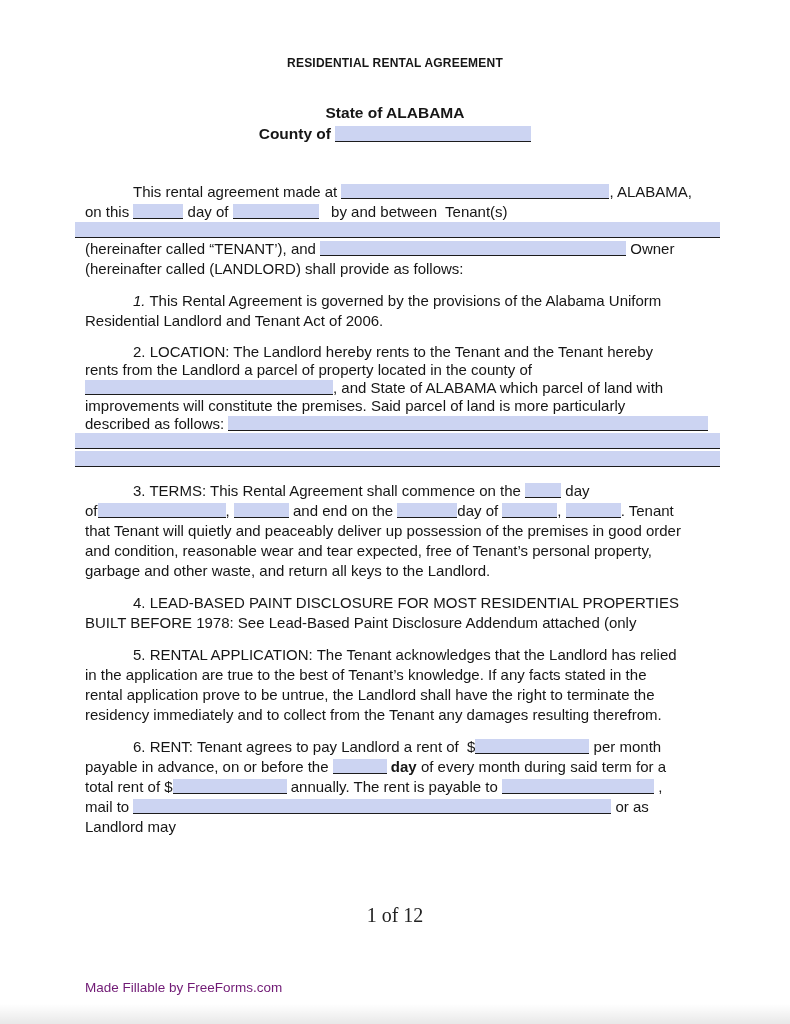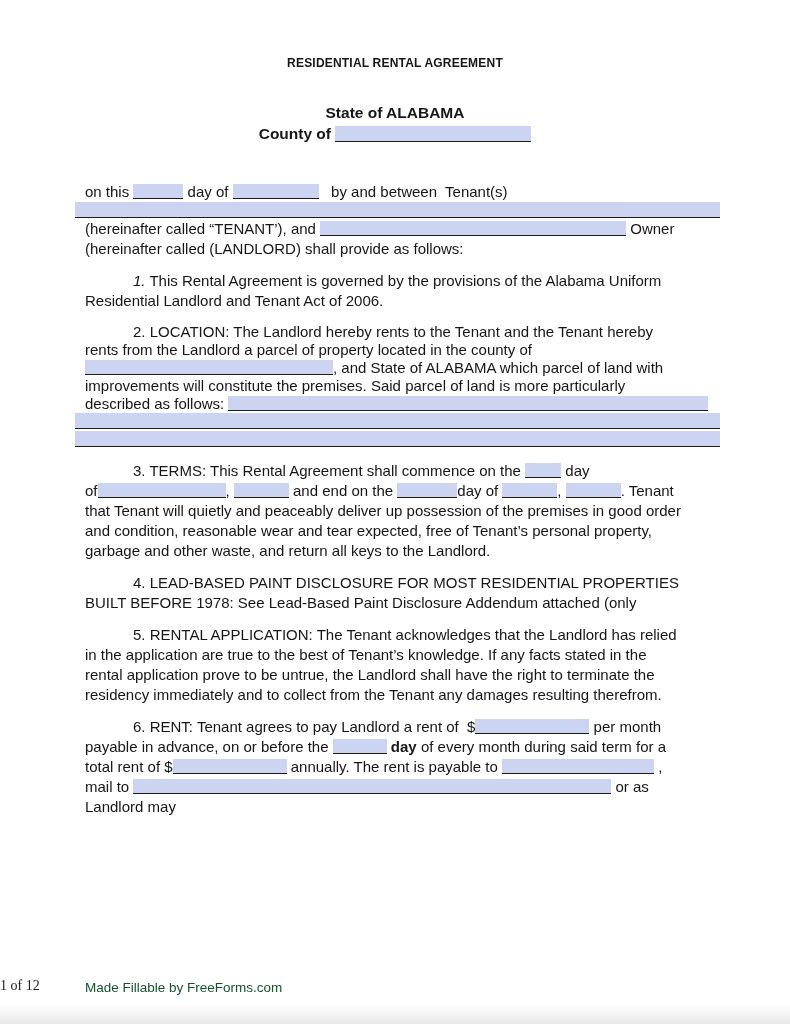--- a/index.html
+++ b/index.html
@@ -21,40 +21,41 @@
   .b{font-weight:700;}
   .i{font-style:italic;}
   .blank{
     display:inline-block;height:14px;vertical-align:-2px;
     background:var(--blank-fill,#ccd4f2);
     border-bottom:1.6px solid var(--rule,#1c1c1c);
   }
   .line.bleed .blank{height:15px;}
   .county-line .blank{height:15px;vertical-align:-3px;}
   .page-number{
-    position:absolute;top:978px;left:0;width:100%;
-    font-family:"Liberation Serif","DejaVu Serif",serif;font-size:14px;color:#222;
+    position:absolute;top:904px;left:0;width:100%;text-align:center;
+    font-family:"Liberation Serif","DejaVu Serif",serif;font-size:20px;color:#222;
   }
-  .credit{position:absolute;top:980px;left:85px;font-size:13.5px;color:#14532d;}
+  .credit{position:absolute;top:980px;left:85px;font-size:13.5px;color:#701a75;}
   .bottom-shade{
     position:absolute;left:0;right:0;bottom:0;height:20px;pointer-events:none;
     background:linear-gradient(180deg,rgba(0,0,0,0) 0%,rgba(0,0,0,0.09) 100%);
   }
 </style>
 </head>
 <body style="--blank-fill: #ccd4f2; --rule: #1c1c1c;">
 
 <div class="page">
   <h1 class="title">RESIDENTIAL RENTAL AGREEMENT</h1>
 
   <div class="subhead">State of ALABAMA</div>
   <div class="county-line"><span class="b">County of </span><span class="blank" style="width: 196px;"></span></div>
 
   <div class="content">
       <div class="para para-intro">
+        <div class="line indent"><span>This rental agreement made at </span><span class="blank" style="width: 268px;"></span><span>, ALABAMA,</span></div>
         <div class="line"><span>on this </span><span class="blank" style="width: 50px;"></span><span> day of </span><span class="blank" style="width: 86px;"></span><span>   by and between  Tenant(s)</span></div>
         <div class="line bleed"><span class="blank" style="width: 645px;"></span></div>
         <div class="line"><span>(hereinafter called “TENANT’), and </span><span class="blank" style="width: 306px;"></span><span> Owner</span></div>
         <div class="line"><span>(hereinafter called (LANDLORD) shall provide as follows:</span></div>
       </div>
       <div class="para para-governing-law">
         <div class="line indent"><span class="i">1.</span><span> This Rental Agreement is governed by the provisions of the Alabama Uniform</span></div>
         <div class="line"><span>Residential Landlord and Tenant Act of 2006.</span></div>
       </div>
       <div class="para para-location">

